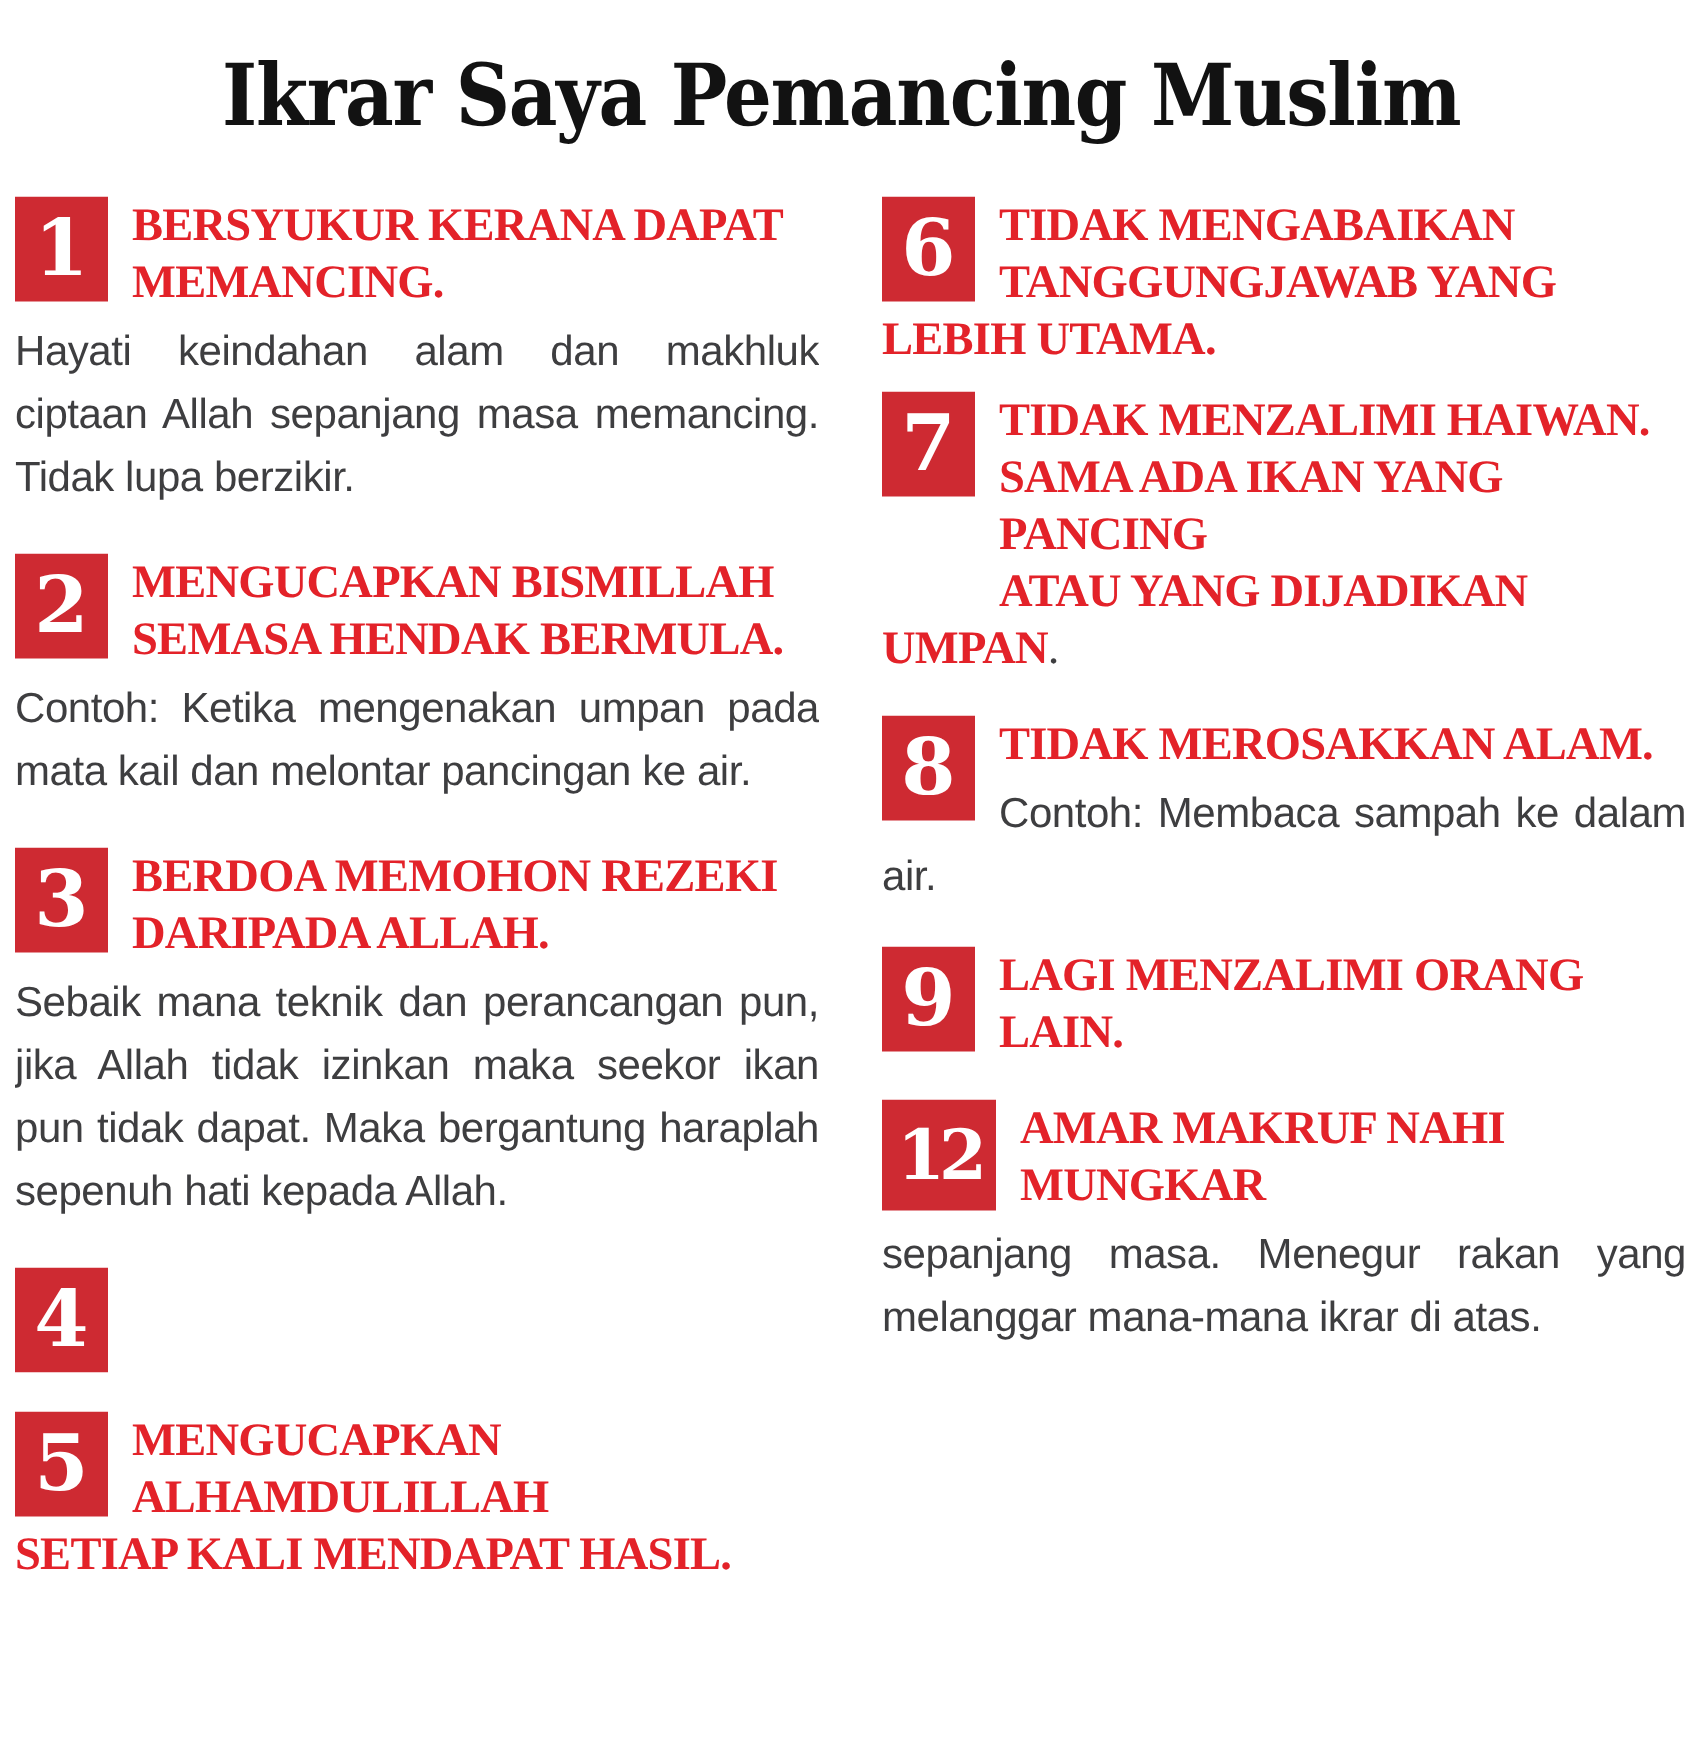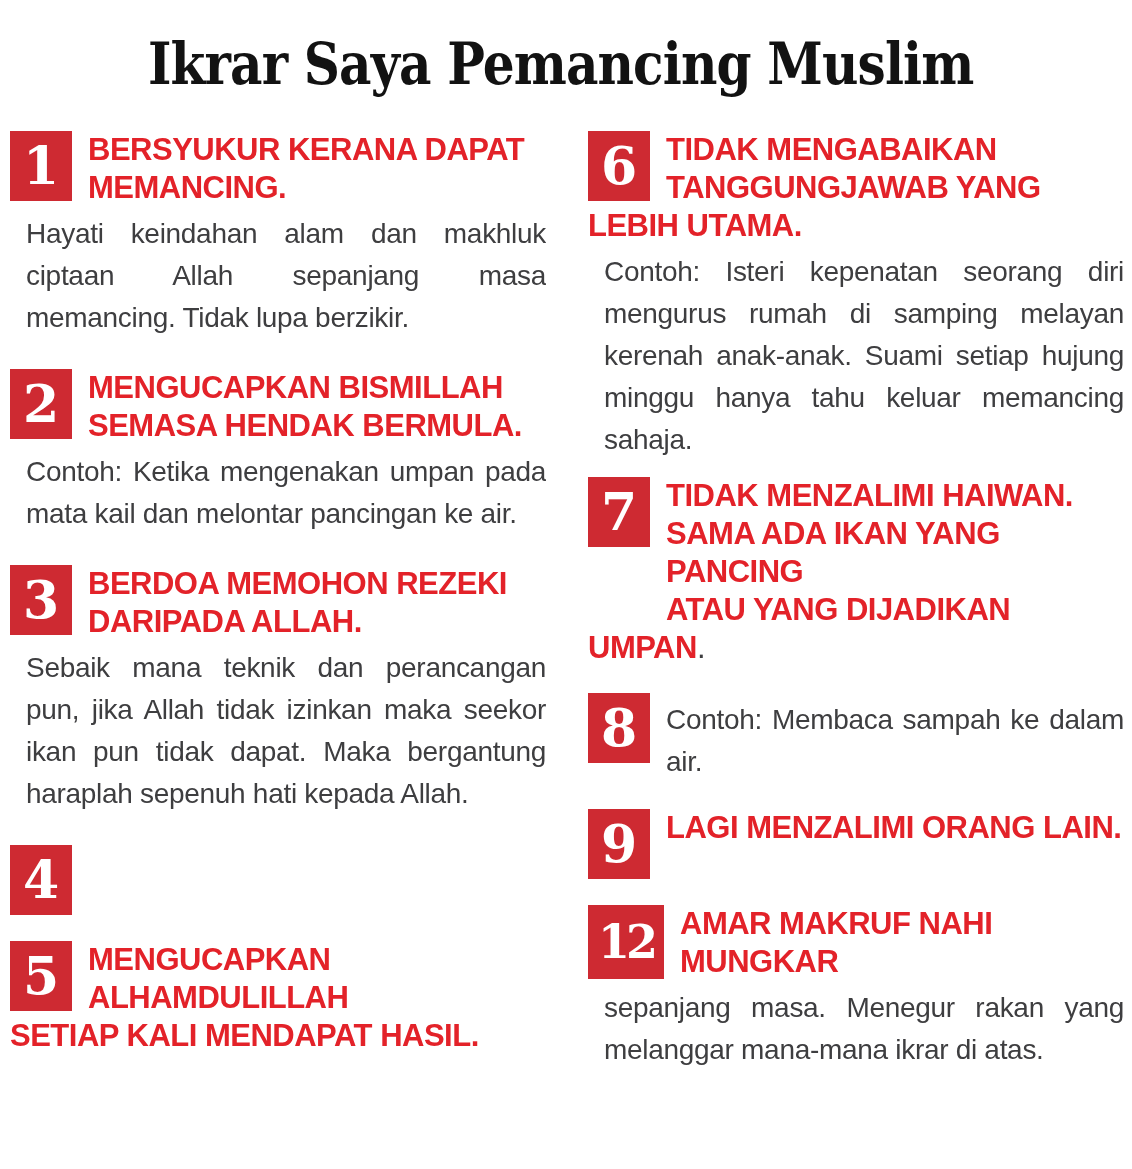--- a/index.html
+++ b/index.html
@@ -46,34 +46,34 @@
   }
   .num--ten{width:76px;font-size:46px;letter-spacing:-4px;height:74px;line-height:74px;}
   .num--tall{margin-bottom:52px;} 
   .head{
     color:var(--red-head);
     font-weight:700;
     font-size:31px;
     line-height:38px;
     letter-spacing:-0.5px;
     white-space:pre-line;
+    font-family:Liberation Serif, serif;
   }
   .head .plain-dot{
     color:var(--body-gray);
     font-weight:400;
     letter-spacing:0;
   }
   .body{
     color:var(--body-gray);
     font-size:28px;
     line-height:42px;
     letter-spacing:-0.3px;
     text-align:justify;
     margin-top:6px;
-    margin-left:16px;
   }
   
   .mb-lg{margin-bottom:30px;}
   .mb-md{margin-bottom:26px;}
   .mb-sm{margin-bottom:16px;}
 </style>
 </head>
 <body>
 
 <div class="page">
@@ -117,32 +117,32 @@
 
     </div>
 
     <div class="col">
 
       <div class="pledge mb-sm">
         <div class="num">6</div>
         <div class="head">TIDAK MENGABAIKAN
 TANGGUNGJAWAB YANG
 LEBIH UTAMA.</div>
-        <p class="body">Contoh: Isteri kepenatan seorang diri mengurus rumah di samping melayan kerenah anak-anak. Suami setiap hujung minggu hanya tahu keluar memancing sahaja.</p>
       </div>
 
       <div class="pledge mb-md">
         <div class="num num--tall">7</div>
         <div class="head"><span>TIDAK MENZALIMI HAIWAN.
 SAMA ADA IKAN YANG PANCING
 ATAU YANG DIJADIKAN UMPAN</span><span class="plain-dot">.</span></div>
       </div>
 
       <div class="pledge mb-md">
         <div class="num">8</div>
+        <div class="head">TIDAK MEROSAKKAN ALAM.</div>
         <p class="body">Contoh: Membaca sampah ke dalam air.</p>
       </div>
 
       <div class="pledge mb-md">
         <div class="num">9</div>
         <div class="head">LAGI MENZALIMI ORANG LAIN.</div>
       </div>
 
       <div class="pledge">
         <div class="num num--ten">12</div>

